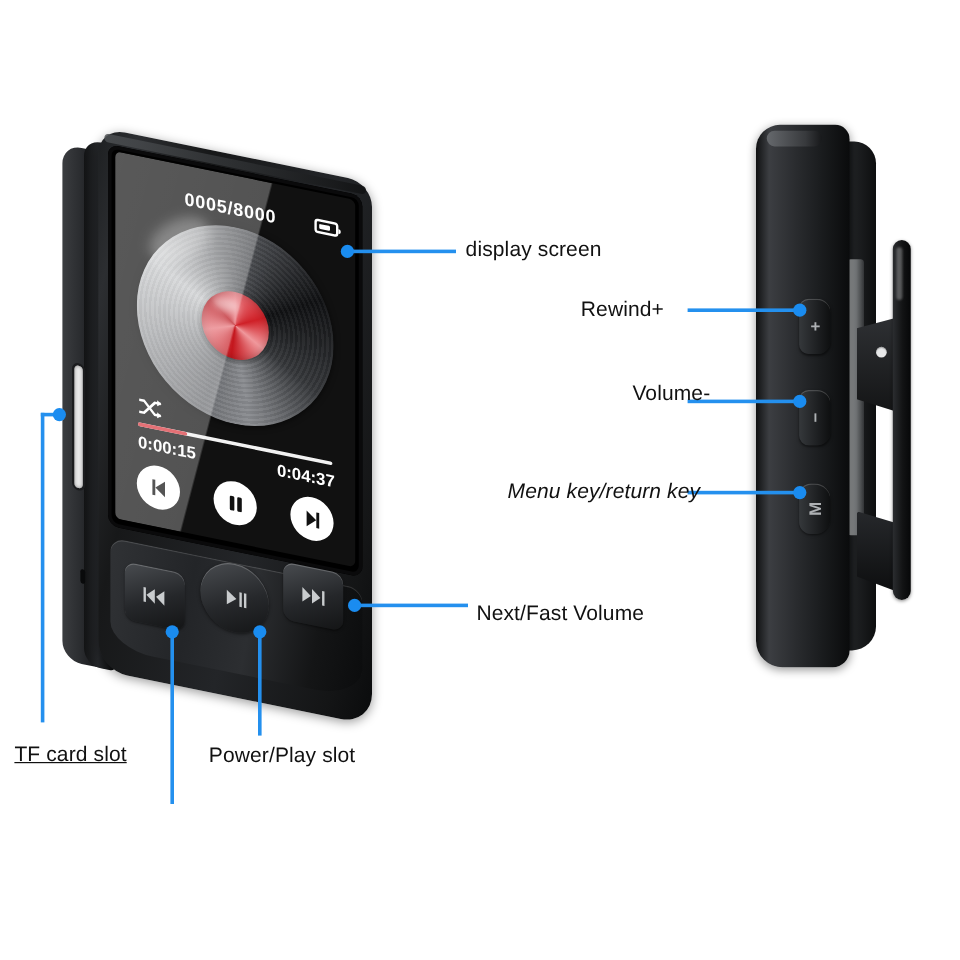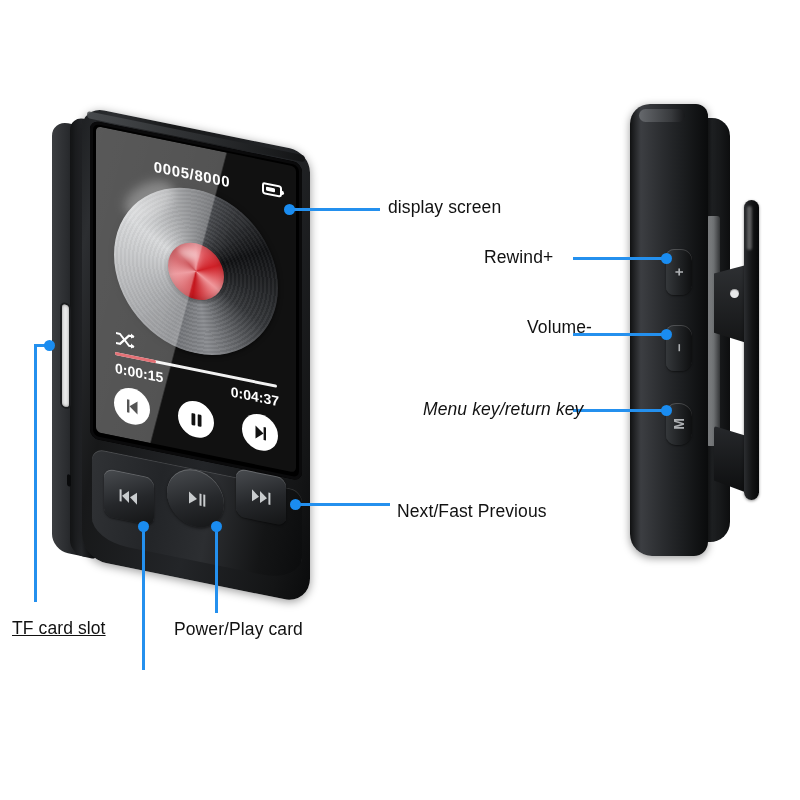--- a/index.html
+++ b/index.html
@@ -286,27 +286,27 @@
   <div class="dot" style="left:661px;top:329px;"></div>
   <div class="lineH" style="left:573px;top:333px;width:92px;"></div>
   <div class="lbl" style="left:503px;top:317px;margin-left:24px;">Volume-</div>
 
   <div class="dot" style="left:661px;top:405px;"></div>
   <div class="lineH" style="left:573px;top:409px;width:92px;"></div>
   <div class="lbl" style="left:423px;top:399px;font-style:italic;">Menu key/return key</div>
 
   <div class="dot" style="left:290px;top:499px;"></div>
   <div class="lineH" style="left:296px;top:503px;width:94px;"></div>
-  <div class="lbl" style="left:397px;top:501px;">Next/Fast Previous</div>
+  <div class="lbl" style="left:397px;top:501px;">Next/Fast Volume</div>
 
   <div class="dot" style="left:44px;top:340px;"></div>
   <div class="lineH" style="left:34px;top:344px;width:14px;"></div>
   <div class="lineV" style="left:34px;top:344px;height:258px;"></div>
   <div class="lbl" style="left:12px;top:618px;text-decoration:underline;">TF card slot</div>
 
   <div class="dot" style="left:211px;top:521px;"></div>
   <div class="lineV" style="left:215px;top:527px;height:86px;"></div>
-  <div class="lbl" style="left:174px;top:619px;">Power/Play card</div>
+  <div class="lbl" style="left:174px;top:619px;">Power/Play slot</div>
 
   <div class="dot" style="left:138px;top:521px;"></div>
   <div class="lineV" style="left:142px;top:527px;height:143px;"></div>
 
 </div>
 
 </body></html>

